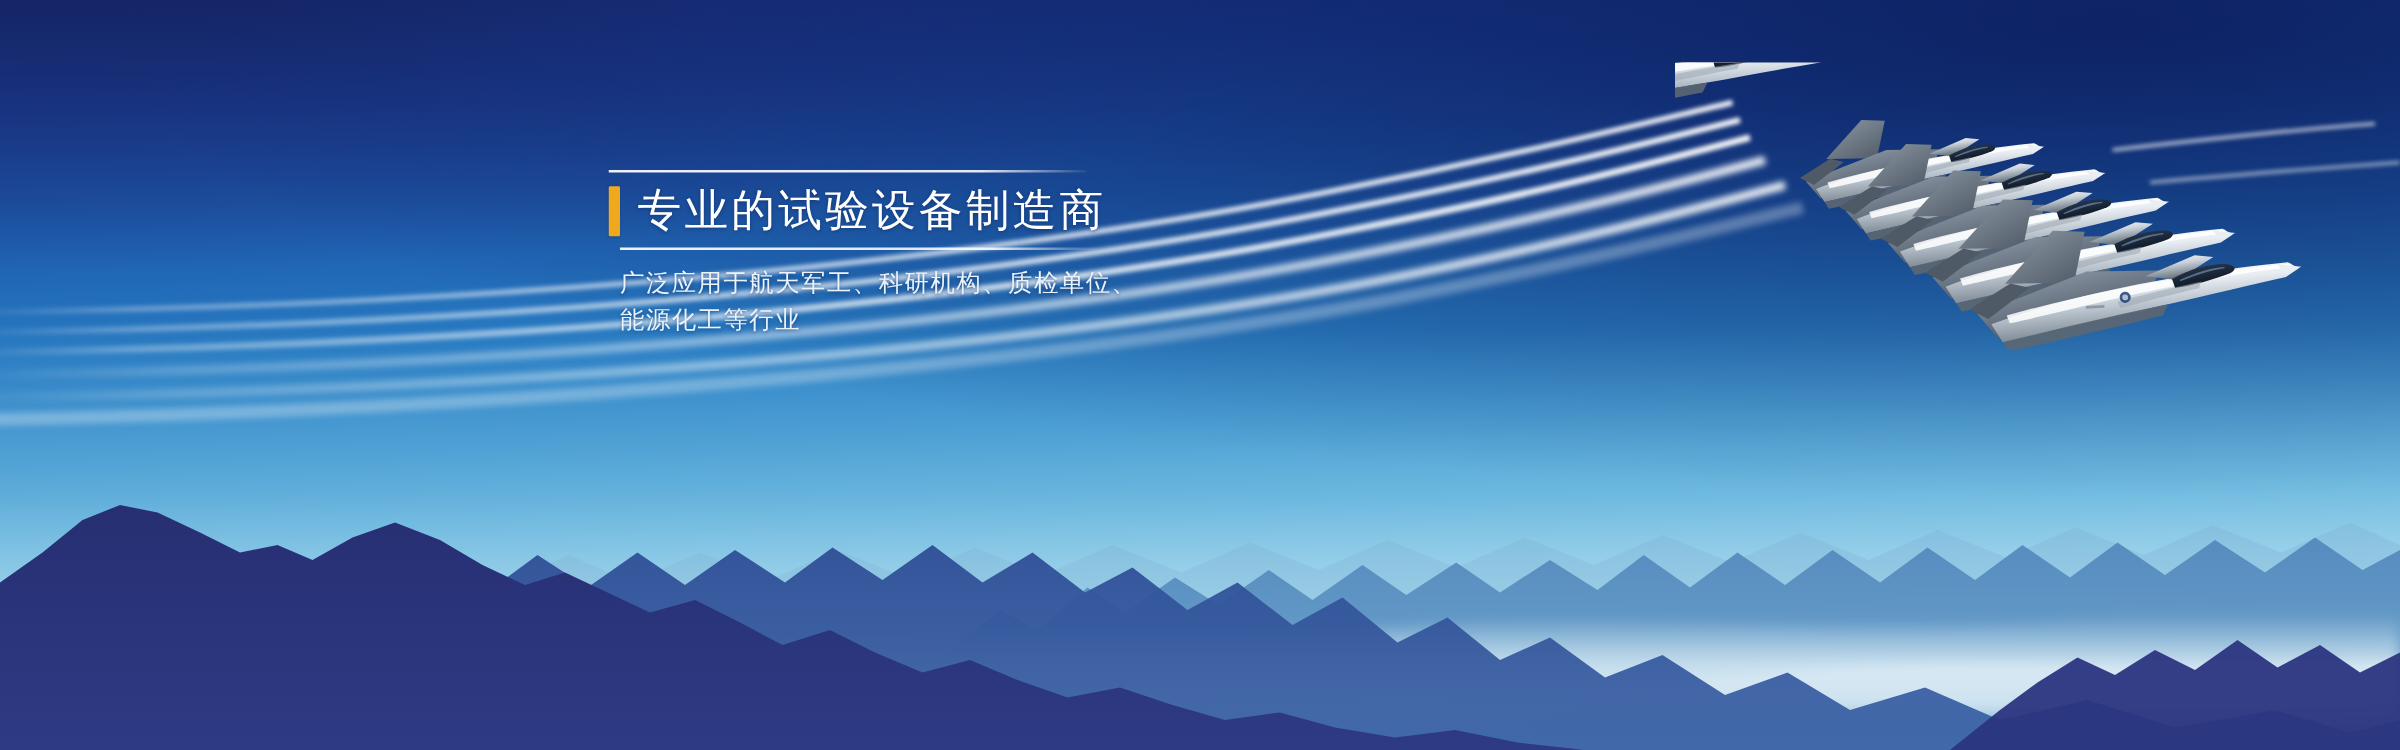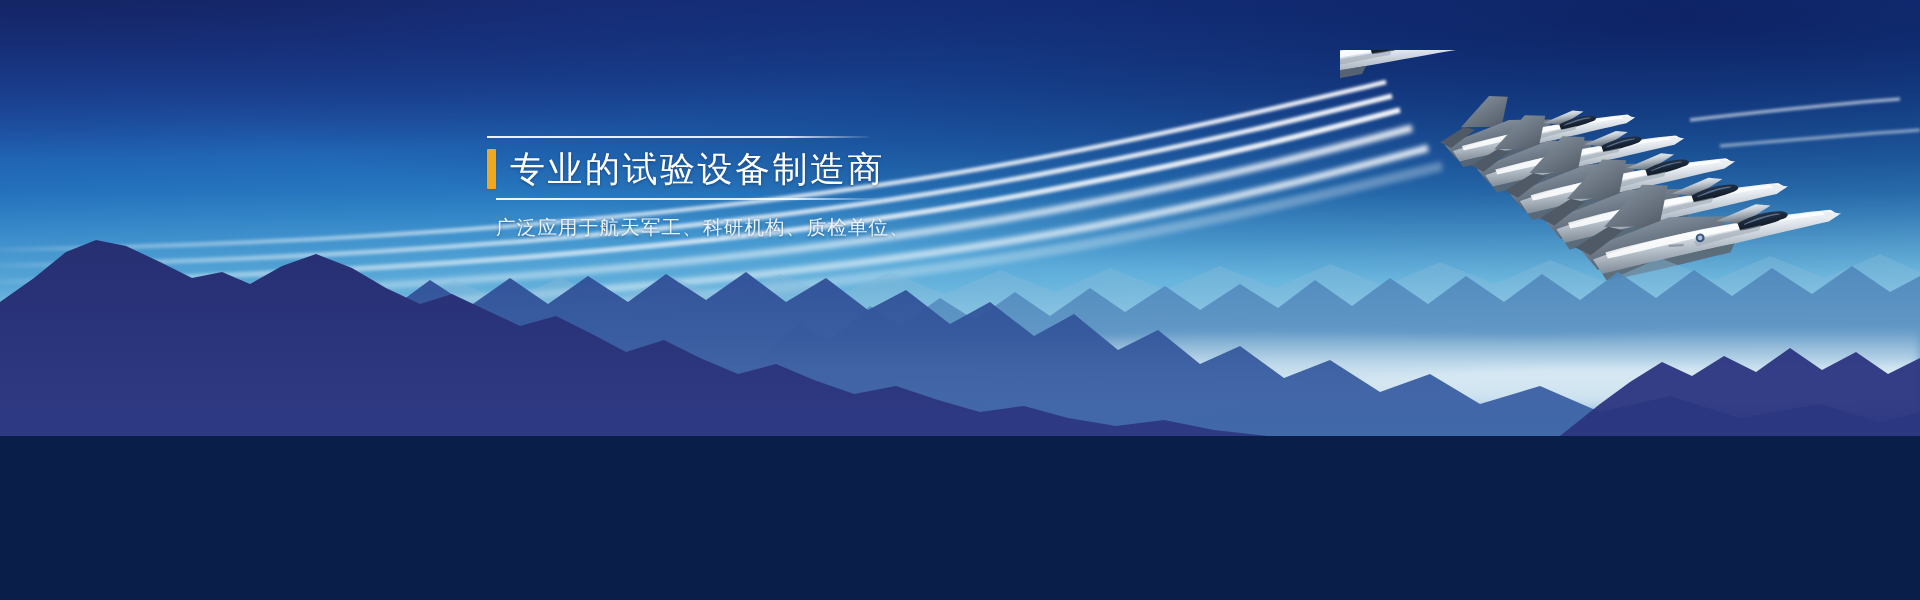--- a/index.html
+++ b/index.html
@@ -1,17 +1,17 @@
 <!DOCTYPE html>
 <html><head>
 <meta charset="utf-8">
 <style>
   html,body{margin:0;padding:0;background:#0a1e4a;}
   #banner{
-    position:relative;width:1920px;height:436px;overflow:hidden;
+    position:relative;width:1920px;height:600px;overflow:hidden;
     font-family:"Liberation Sans","DejaVu Sans",sans-serif;
   }
 
   
   .sky{
     position:absolute;inset:0;
     background:
       radial-gradient(160% 120% at 88% 4%, rgba(12,32,96,0.92) 0%, rgba(12,32,96,0.45) 26%, rgba(12,32,96,0) 52%),
       linear-gradient(178deg,
         #16307e 0%,
@@ -284,16 +284,17 @@
 
     <div class="title-row">
       <div class="accent-bar"></div>
       <div class="title">专业的试验设备制造商</div>
     </div>
 
     <div class="rule2"></div>
 
     <div class="sub">
       <div>广泛应用于航天军工、科研机构、质检单位、</div>
+      <div>能源化工等行业</div>
     </div>
   </div>
 
 </div>
 
 </body></html>

